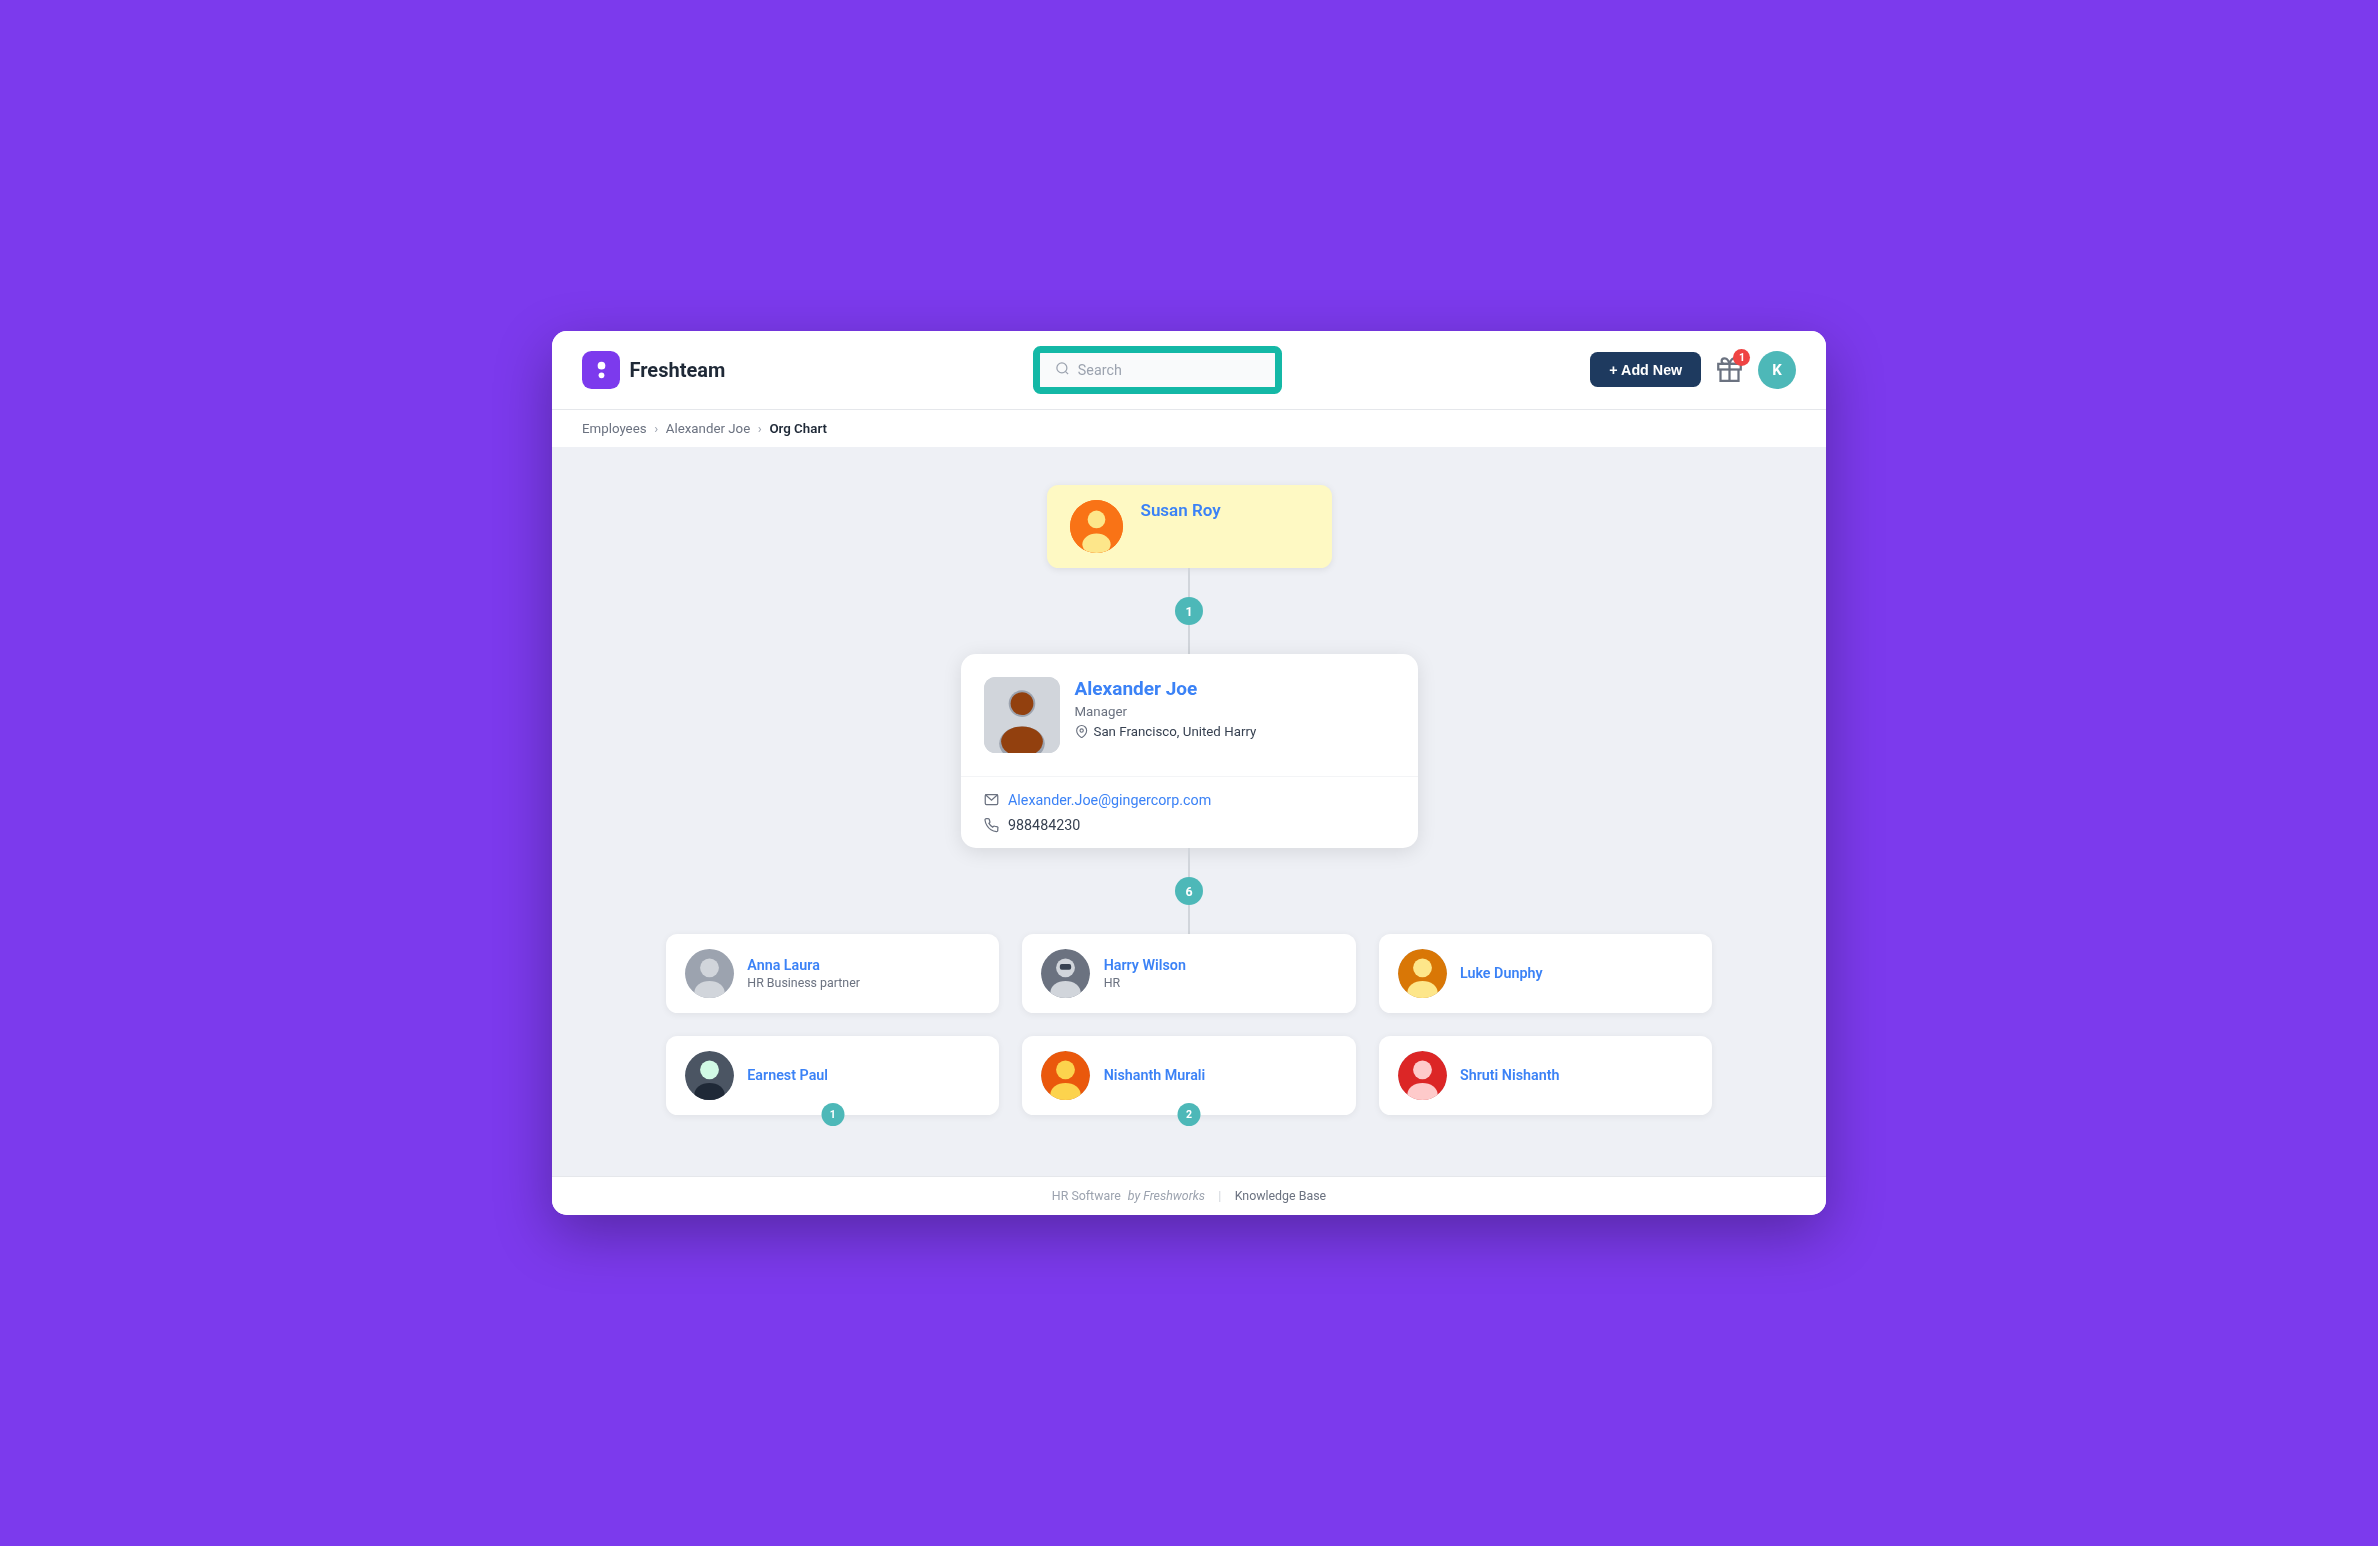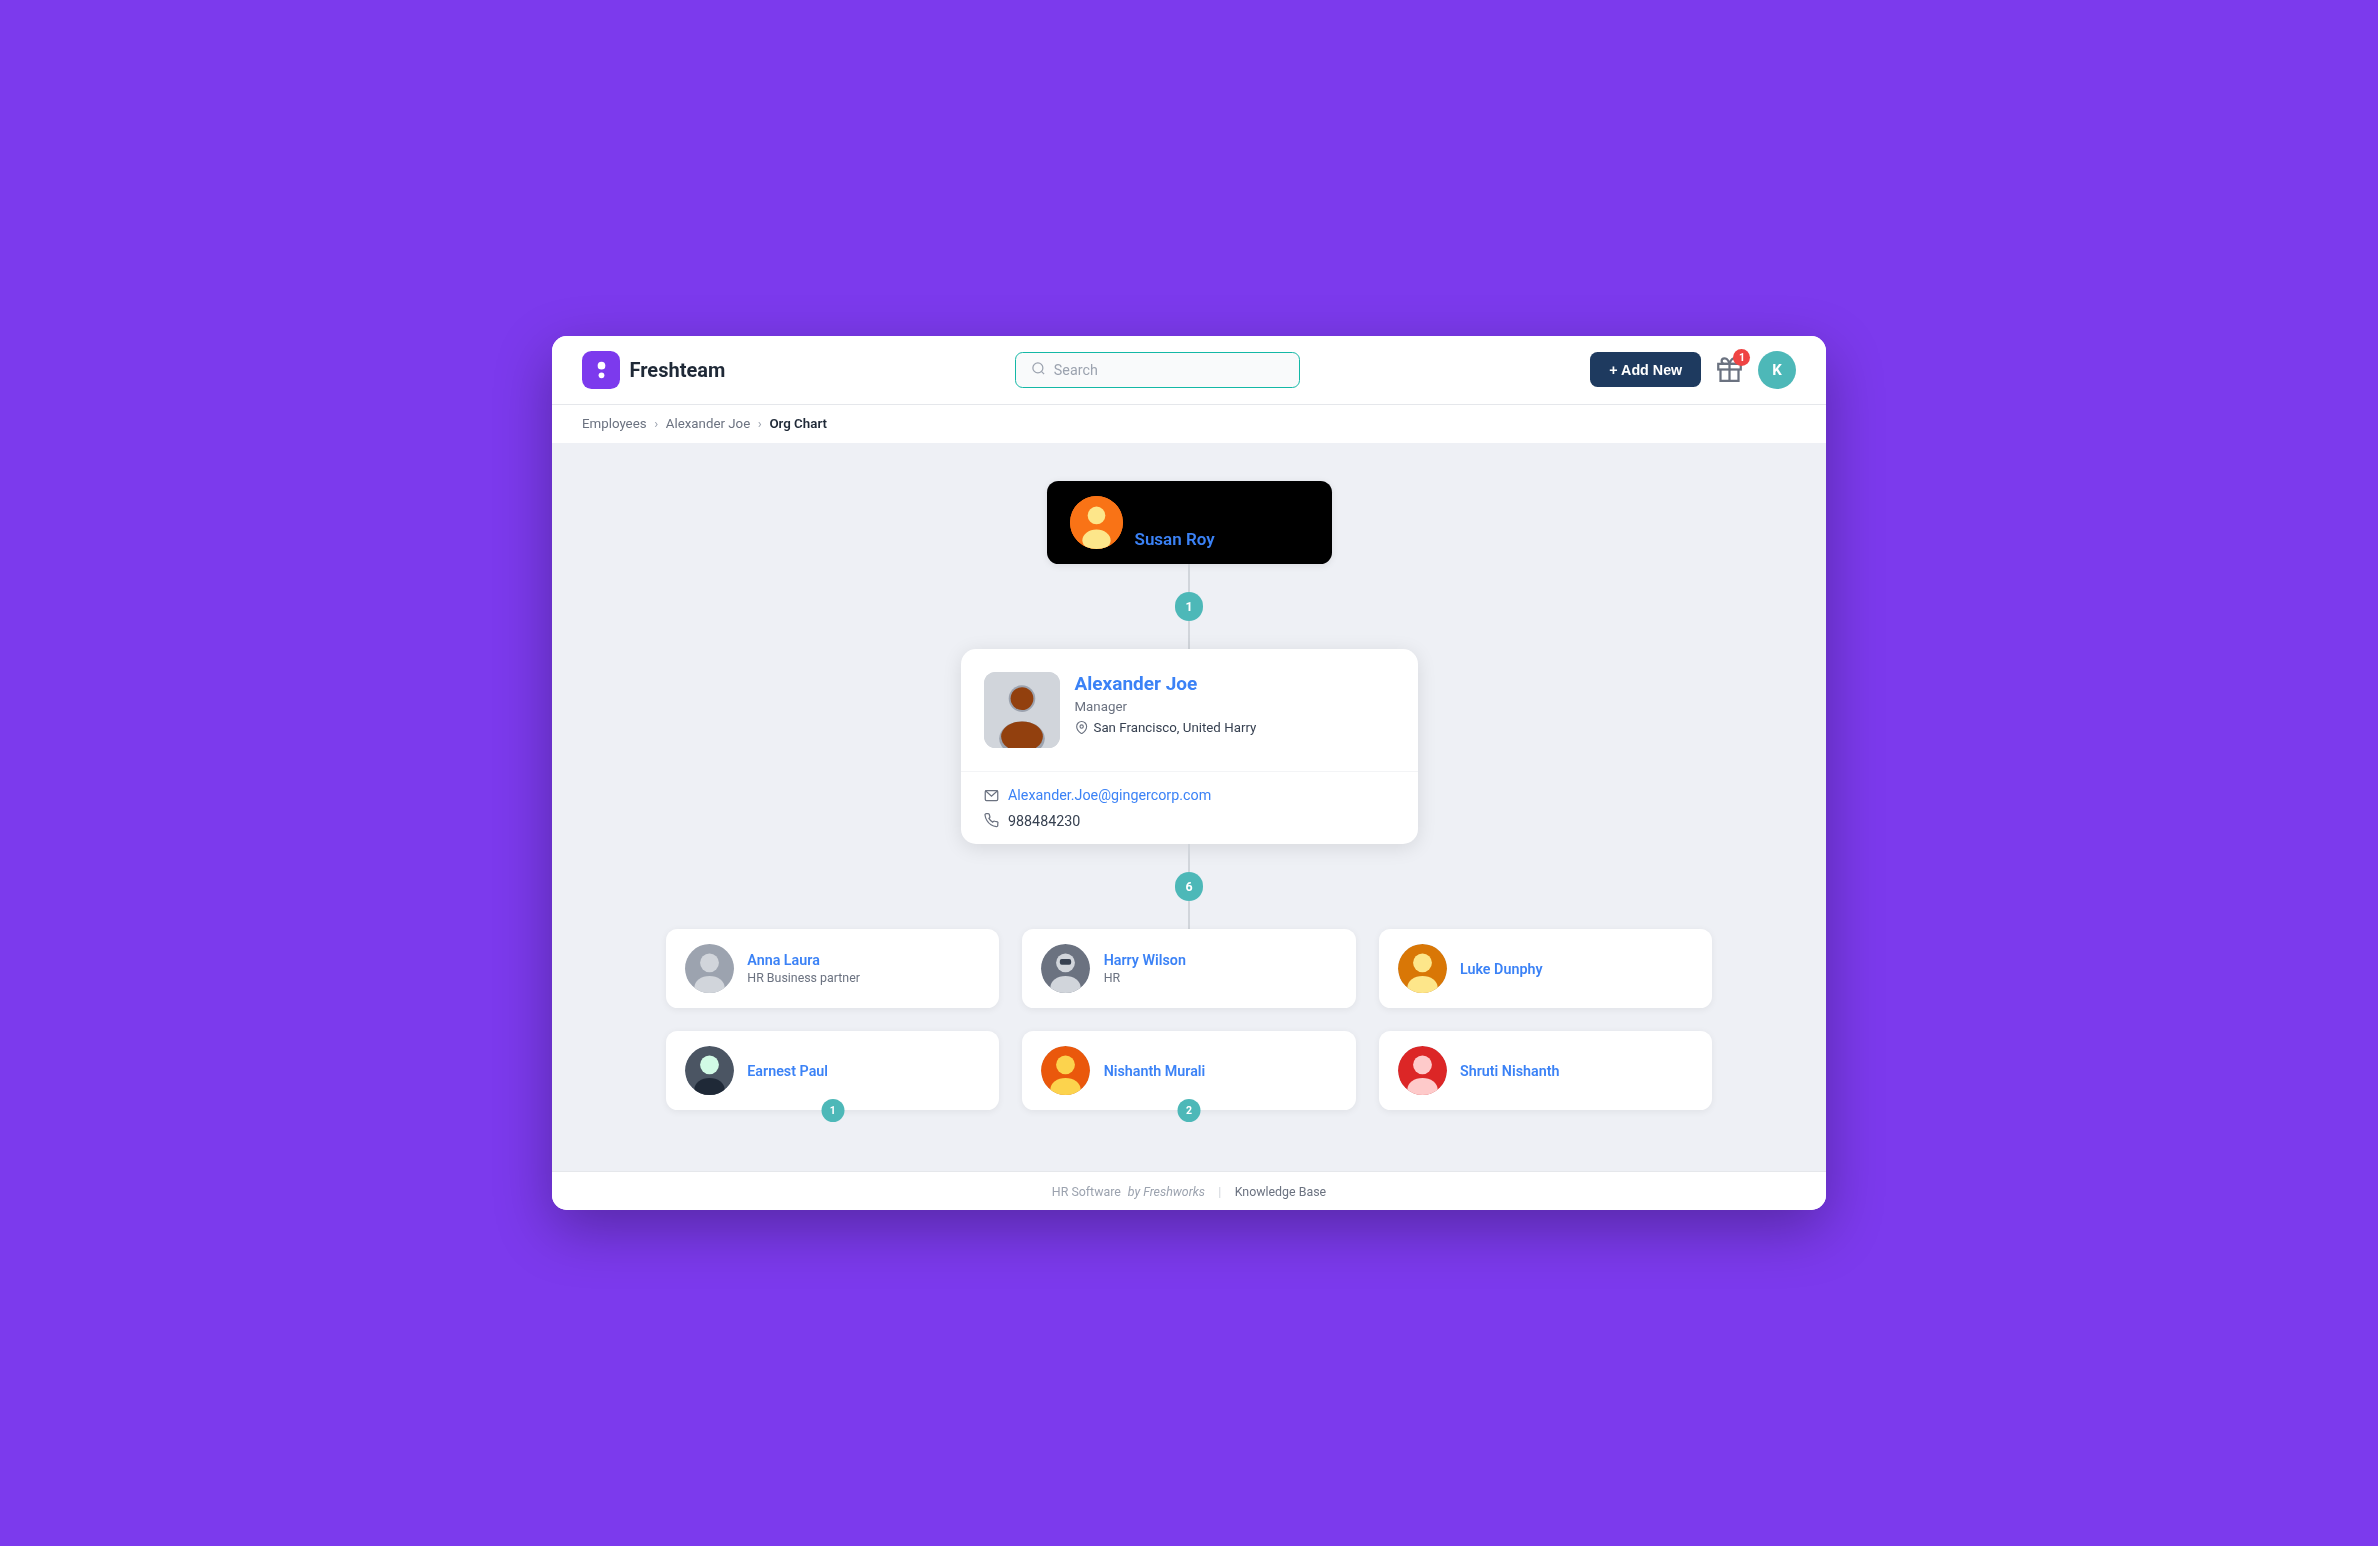--- a/index.html
+++ b/index.html
@@ -53,24 +53,24 @@
     .search-area {
       flex: 1;
       display: flex;
       justify-content: center;
     }
     .search-box {
       display: flex;
       align-items: center;
       gap: 7.6px;
       background: #f9fafb;
-      border: 1px solid #14b8a6;
+      border: 7px solid #14b8a6;
       border-radius: 7.6px;
       padding: 7.6px 15px;
-      width: 285px;
+      width: 249px;
     }
     .search-icon-svg {
       color: #9ca3af;
       font-size: 13.3px;
     }
     .search-input-display {
       color: #9ca3af;
       font-size: 14.3px;
     }
     .header-actions {
@@ -156,26 +156,26 @@
     }
     
     .org-tree {
       display: flex;
       flex-direction: column;
       align-items: center;
       width: 100%;
     }
     
     .manager-card {
-      background: #000000;
+      background: #fef9c3;
       border-radius: 11.4px;
       padding: 15px 23px;
       display: flex;
-      align-items: flex-end;
-      gap: 12px;
+      align-items: flex-start;
+      gap: 18px;
       box-shadow: 0 1.9px 7.6px rgba(0,0,0,0.08);
       min-width: 285px;
     }
     .manager-avatar {
       width: 53px;
       height: 53px;
       border-radius: 50%;
       background: #f97316;
       overflow: hidden;
       flex-shrink: 0;

